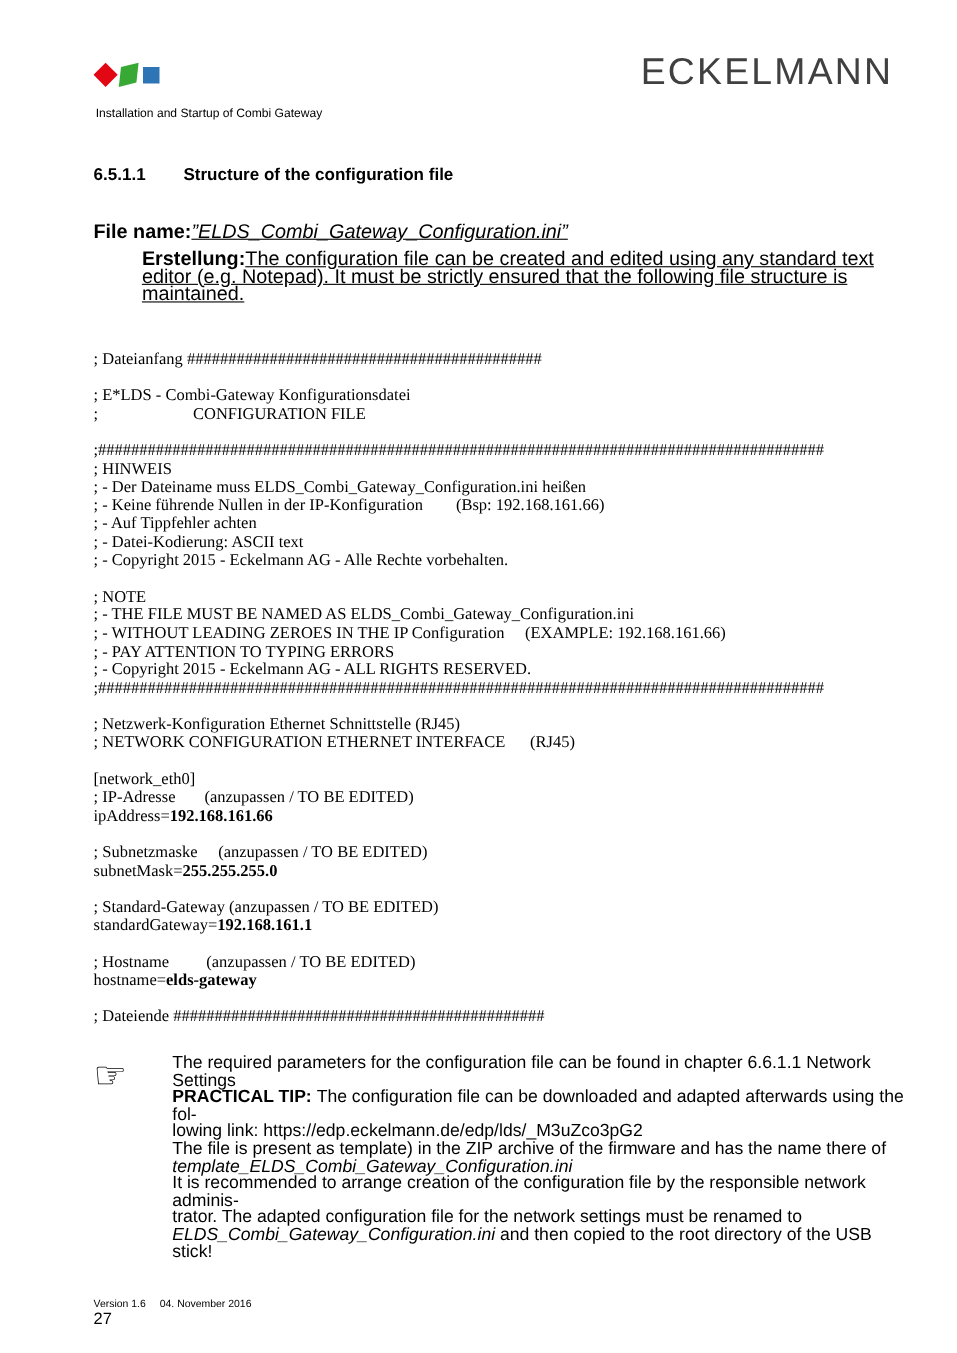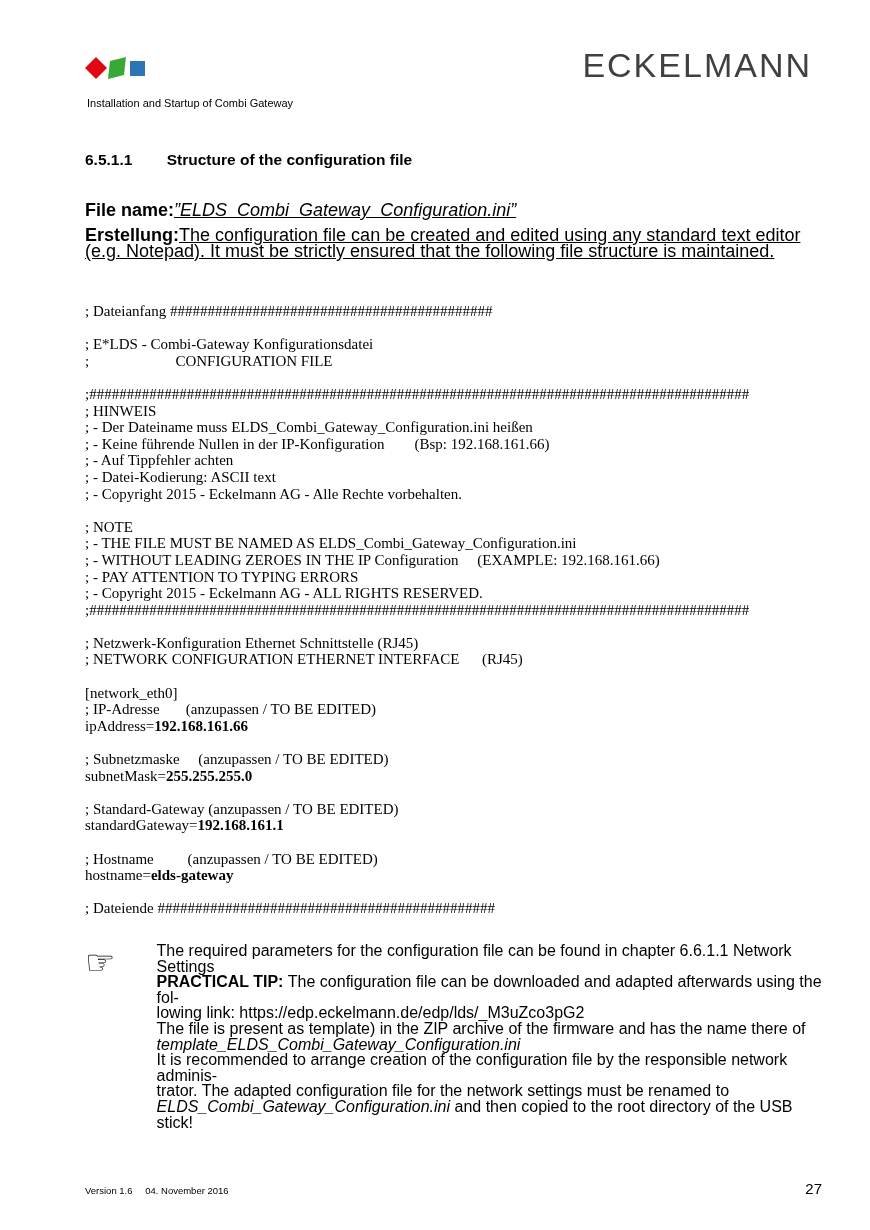--- a/index.html
+++ b/index.html
@@ -23,21 +23,21 @@
   .doc-title { position: absolute; left: 2px; top: 97px; font-size: 11px; color: #000; }
 
   
   .heading { font-size: 15.5px; font-weight: 700; margin-top: 30px; line-height: 19px; }
   .heading .num { margin-right: 30px; }
 
   
   .content { width: 737px; }
   .para { font-size: 18px; line-height: 16px; text-decoration: underline; }
   .para.p1 { margin-top: 33px; }
-  .para.p2 { margin-top: 9px; }
+  .para.p2 { margin-top: 9px; margin-left: 44px; }
   .para.p3 { margin-top: 17px; }
   .s-label { font-weight: 700; display: inline-block; min-width: 76px; }
   .s-bold { font-weight: 700; }
   .s-italic { font-style: italic; }
 
   
   .code { margin-top: 44px; }
   .code .tline {
     font-family: Liberation Serif, serif;
     font-size: 15px; line-height: 16.6px; white-space: pre;
@@ -46,20 +46,21 @@
   
   .note { margin-top: 26px; display: flex; }
   .note-icon { width: 75px; font-size: 34px; line-height: 1; padding-top: 2px; color: #000; }
   .note-text .tline { font-size: 16px; line-height: 15.6px; }
 
   
   .ftr {
     position: absolute; top: 1180px; left: 85px; right: 48px;
     display: flex; justify-content: space-between; align-items: baseline;
     font-size: 9.5px;
+    flex-direction: column;
   }
   .ftr .ver span { margin-right: 10px; }
   .ftr .pagenum { font-size: 15px; }
 </style>
 </head>
 <body>
 
 <div class="page">
 
   <div class="hdr">

